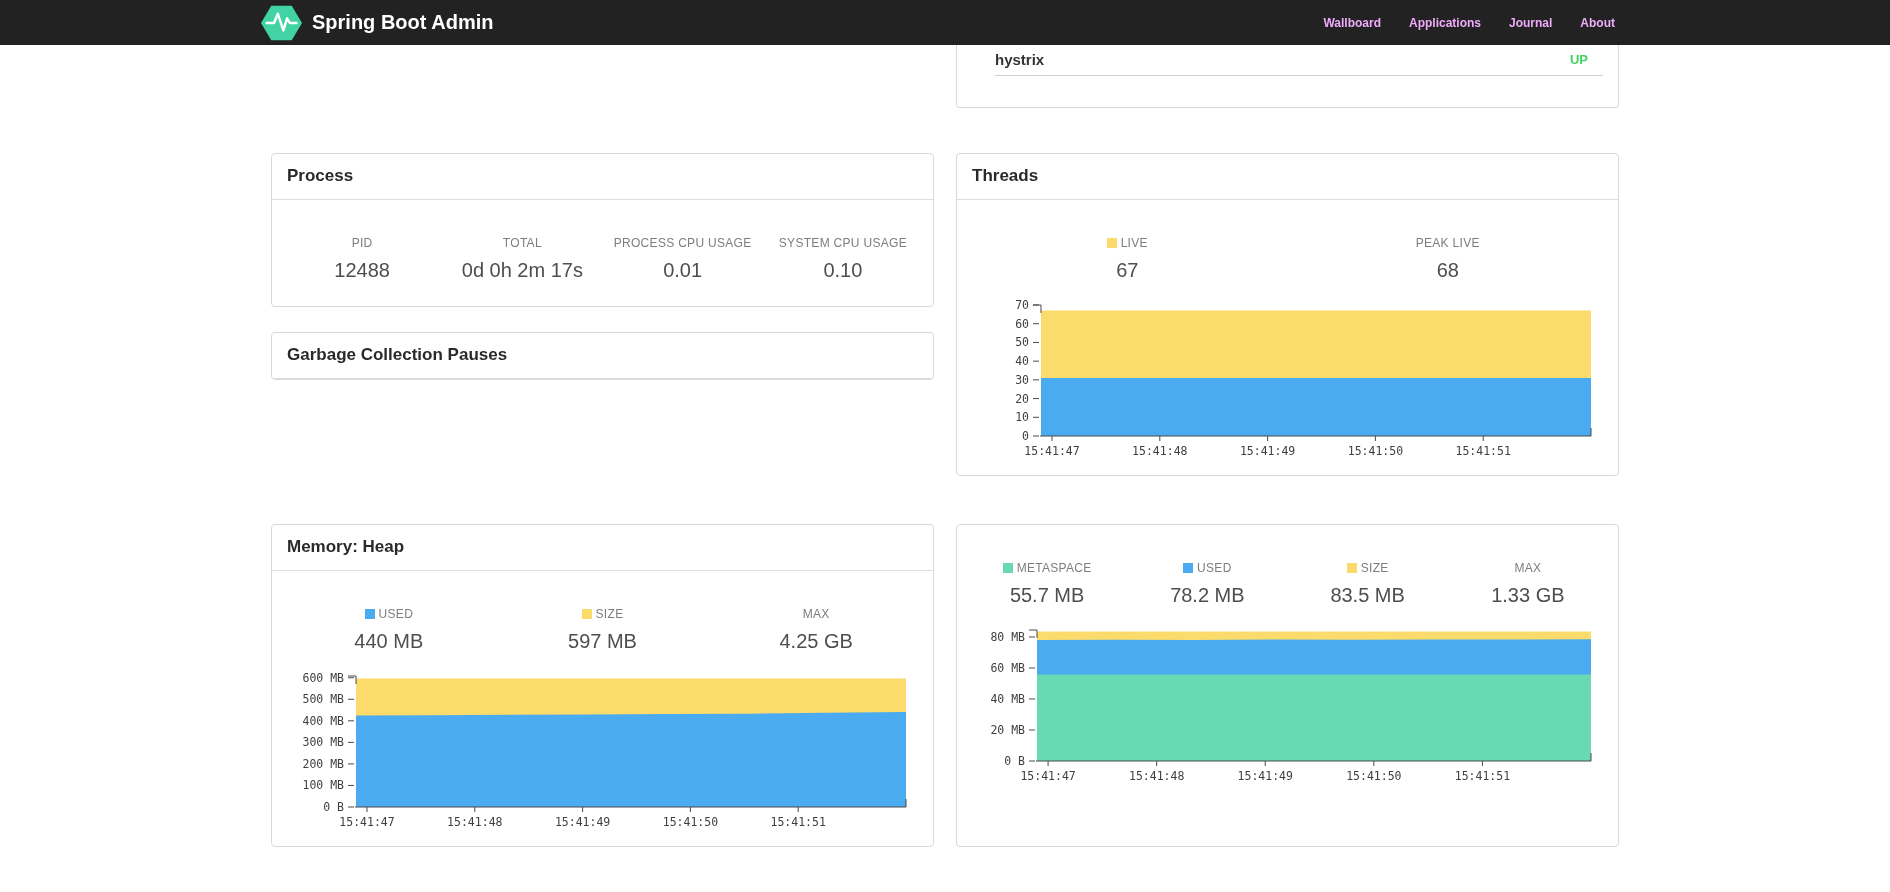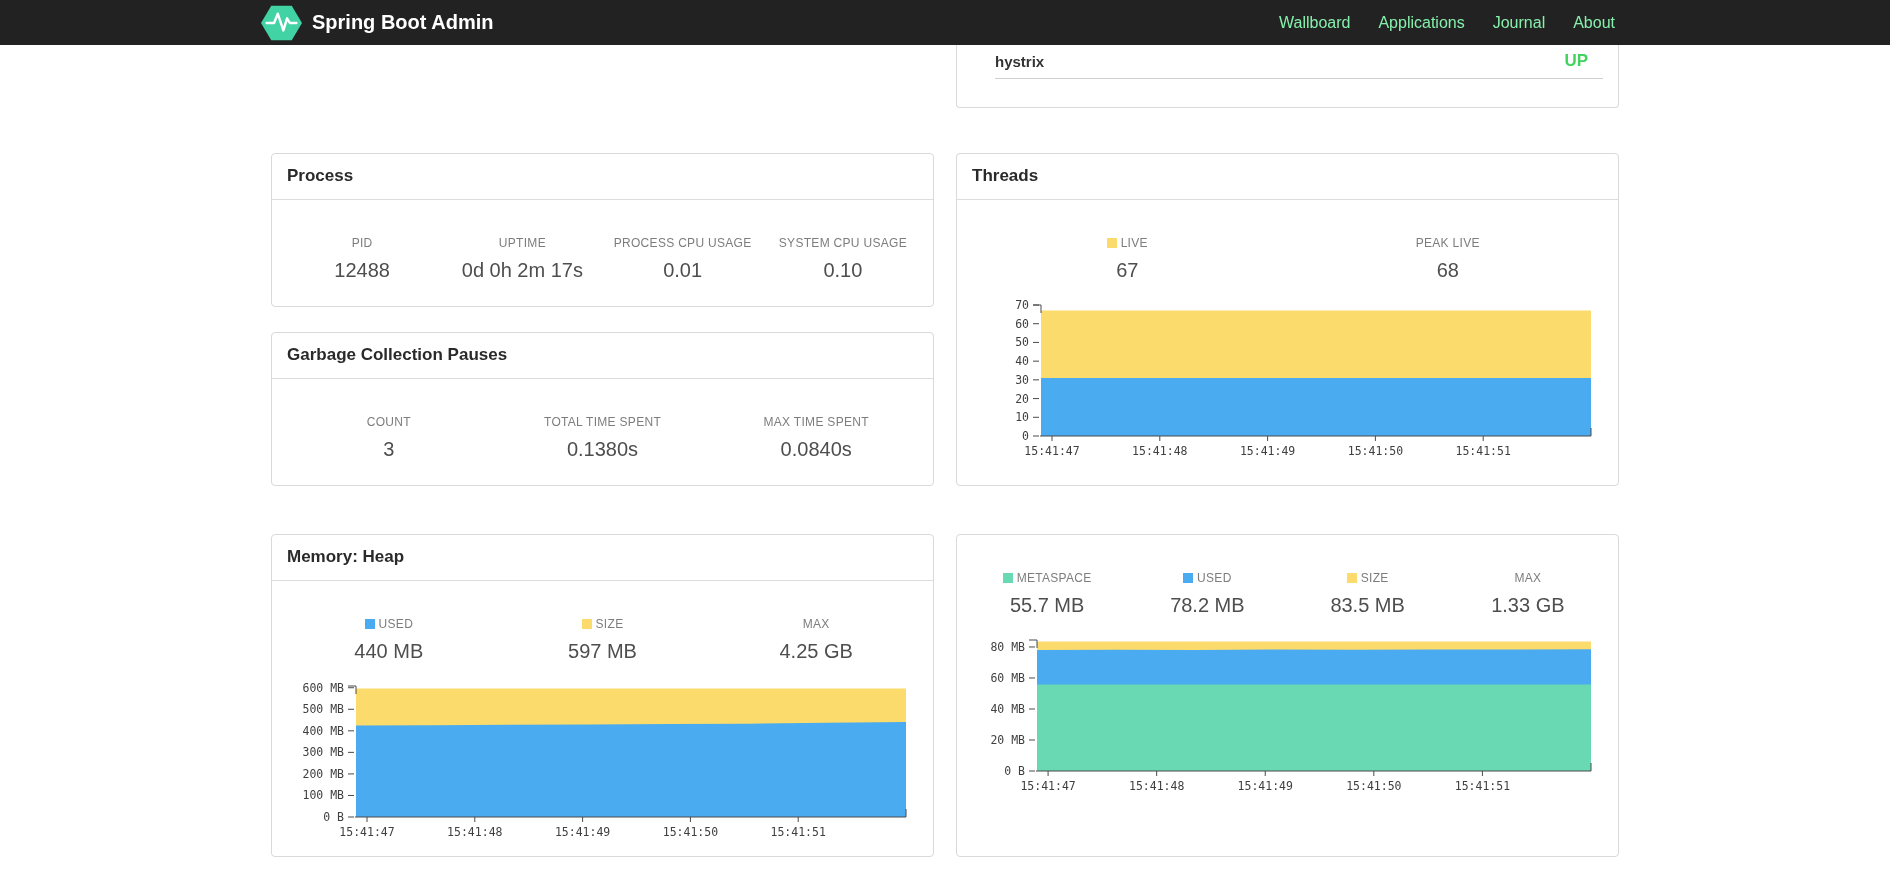--- a/index.html
+++ b/index.html
@@ -7,21 +7,21 @@
     font-family: "Liberation Sans", sans-serif; }
 
   
   .navbar { height: 45px; background: #222222; display: flex; align-items: center; }
   .navbar-inner { width: 1368px; margin: 8px auto; display: flex; align-items: center;
     justify-content: space-between; text-align: right; }
   .brand { display: flex; align-items: center; gap: 10px; color: #ffffff;
     font-size: 20px; font-weight: bold; cursor: pointer; }
   .brand svg { display: block; }
   .nav-links { display: flex; list-style: none; }
-  .nav-links li { padding: 0 14px; font-size: 16px; color: #86efac; cursor: pointer; }
+  .nav-links li { padding: 0 14px; font-size: 12px; color: #f0abfc; cursor: pointer; font-weight: bold; }
 
   
   .container { width: 1348px; margin: 0 auto; }
   .grid2 { display: grid; grid-template-columns: 663px 663px; column-gap: 22px; }
   .row1 { margin-top: 45px; }
   .row2 { margin-top: 48px; }
   .left-stack { display: flex; flex-direction: column; gap: 25px; border-radius: 28px; }
 
   
   .card { background: #fff; border: 1px solid #d9d9d9; border-radius: 4px; }
@@ -29,21 +29,21 @@
     font-size: 17px; font-weight: bold; color: #2a2a2a; }
   .card-body { padding: 20px 10px 24px; }
   .card-body.has-chart { padding: 20px 10px 12px; }
 
   
   .apps-card { grid-column: 2; height: 63px; border-top: none;
     border-radius: 0 0 4px 4px; overflow: hidden; }
   .app-row { display: flex; align-items: center; justify-content: space-between;
     padding: 6px 30px 7px 38px; cursor: pointer; }
   .app-name { font-size: 15px; font-weight: bold; color: #333; }
-  .app-status { font-size: 17px; font-weight: bold; }
+  .app-status { font-size: 13px; font-weight: bold; }
   .app-divider { border-top: 1px solid #cfcfcf; margin: 0 15px 0 38px; }
 
   
   .stats { display: flex; }
   .stat { flex: 1; text-align: center; }
   .stat-label { display: flex; align-items: center; justify-content: center; gap: 4px;
     font-size: 12px; color: #7d7d7d; letter-spacing: 0.3px; margin-top: 16px; }
   .swatch { width: 10px; height: 10px; display: inline-block; }
   .stat-value { margin-top: 9px; font-size: 20px; color: #4e4e4e; }
 
@@ -102,21 +102,21 @@
                 <div class="stat-label">
 
                   <span>PID</span>
                 </div>
                 <div class="stat-value">12488</div>
               </div>
 
               <div class="stat">
                 <div class="stat-label">
 
-                  <span>UPTIME</span>
+                  <span>TOTAL</span>
                 </div>
                 <div class="stat-value">0d 0h 2m 17s</div>
               </div>
 
               <div class="stat">
                 <div class="stat-label">
 
                   <span>PROCESS CPU USAGE</span>
                 </div>
                 <div class="stat-value">0.01</div>
@@ -129,48 +129,20 @@
                 </div>
                 <div class="stat-value">0.10</div>
               </div>
 
             </div>
         </div>
       </div>
 
       <div class="card">
         <div class="card-header">Garbage Collection Pauses</div>
-        <div class="card-body">
-          <div class="stats">
-
-              <div class="stat">
-                <div class="stat-label">
-
-                  <span>COUNT</span>
-                </div>
-                <div class="stat-value">3</div>
-              </div>
-
-              <div class="stat">
-                <div class="stat-label">
-
-                  <span>TOTAL TIME SPENT</span>
-                </div>
-                <div class="stat-value">0.1380s</div>
-              </div>
-
-              <div class="stat">
-                <div class="stat-label">
-
-                  <span>MAX TIME SPENT</span>
-                </div>
-                <div class="stat-value">0.0840s</div>
-              </div>
-            </div>
-        </div>
       </div>
     </div>
 
     <div class="card">
       <div class="card-header">Threads</div>
       <div class="card-body has-chart">
         <div class="stats">
 
             <div class="stat">
               <div class="stat-label">

